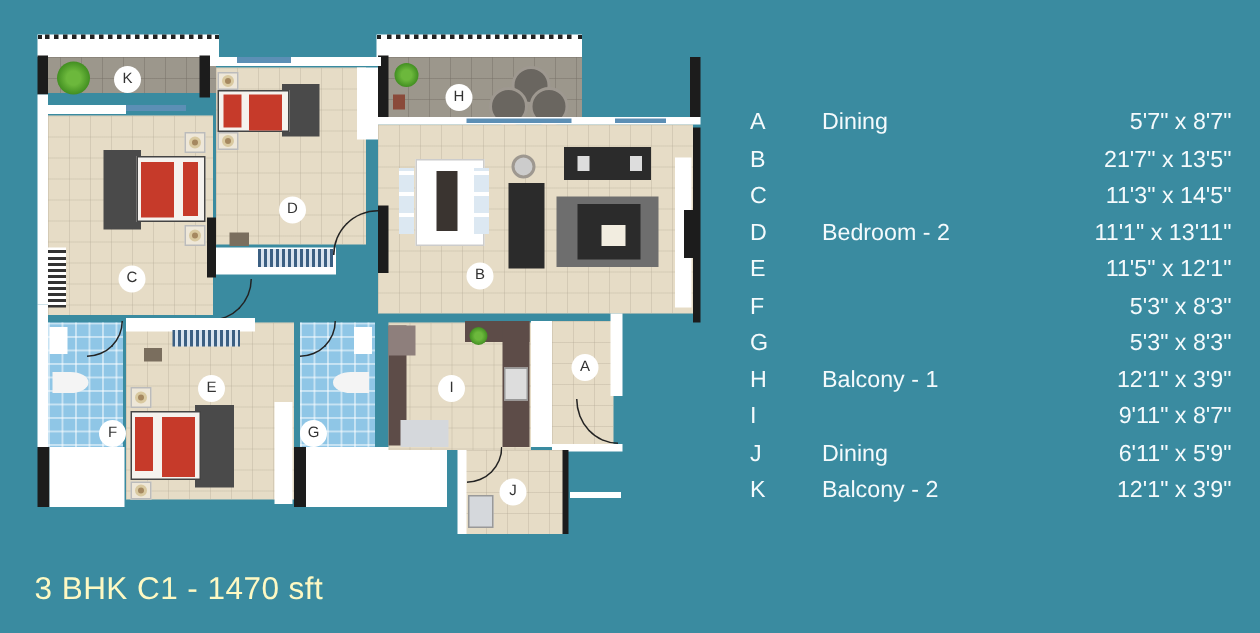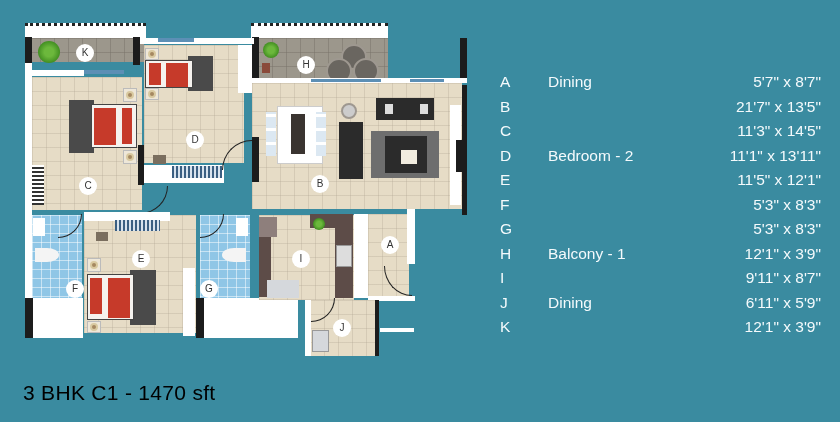--- a/index.html
+++ b/index.html
@@ -83,21 +83,21 @@
     font-size: 15.5px;
     color: #f4fafc;
   }
   .legend-row .key { width: 48px; }
   .legend-row .name { width: 174px; white-space: nowrap; }
   .legend-row .size { flex: 1; text-align: right; padding-right: 19px; white-space: nowrap; }
   .footer-title {
     position: absolute;
     left: 23px; top: 381px;
     font-size: 21px;
-    color: #000000;
+    color: #fef9c3;
     letter-spacing: 0.3px;
   }
 </style>
 </head>
 <body>
 
 <div class="plan">
 
   <div class="abs parapet" style="left:25px;top:23px;width:121px;height:15px;"></div>
   <div class="abs balcony-floor" style="left:26px;top:38px;width:118px;height:24px;"></div>
@@ -281,17 +281,18 @@
     <span class="key">I</span>
     <span class="size">9'11" x 8'7"</span>
   </div>
   <div class="legend-row">
     <span class="key">J</span>
     <span class="name">Dining</span>
     <span class="size">6'11" x 5'9"</span>
   </div>
   <div class="legend-row">
     <span class="key">K</span>
+    <span class="name">Balcony - 2</span>
     <span class="size">12'1" x 3'9"</span>
   </div>
 </div>
 
 <div class="footer-title">3 BHK C1 - 1470 sft</div>
 
 </body></html>

